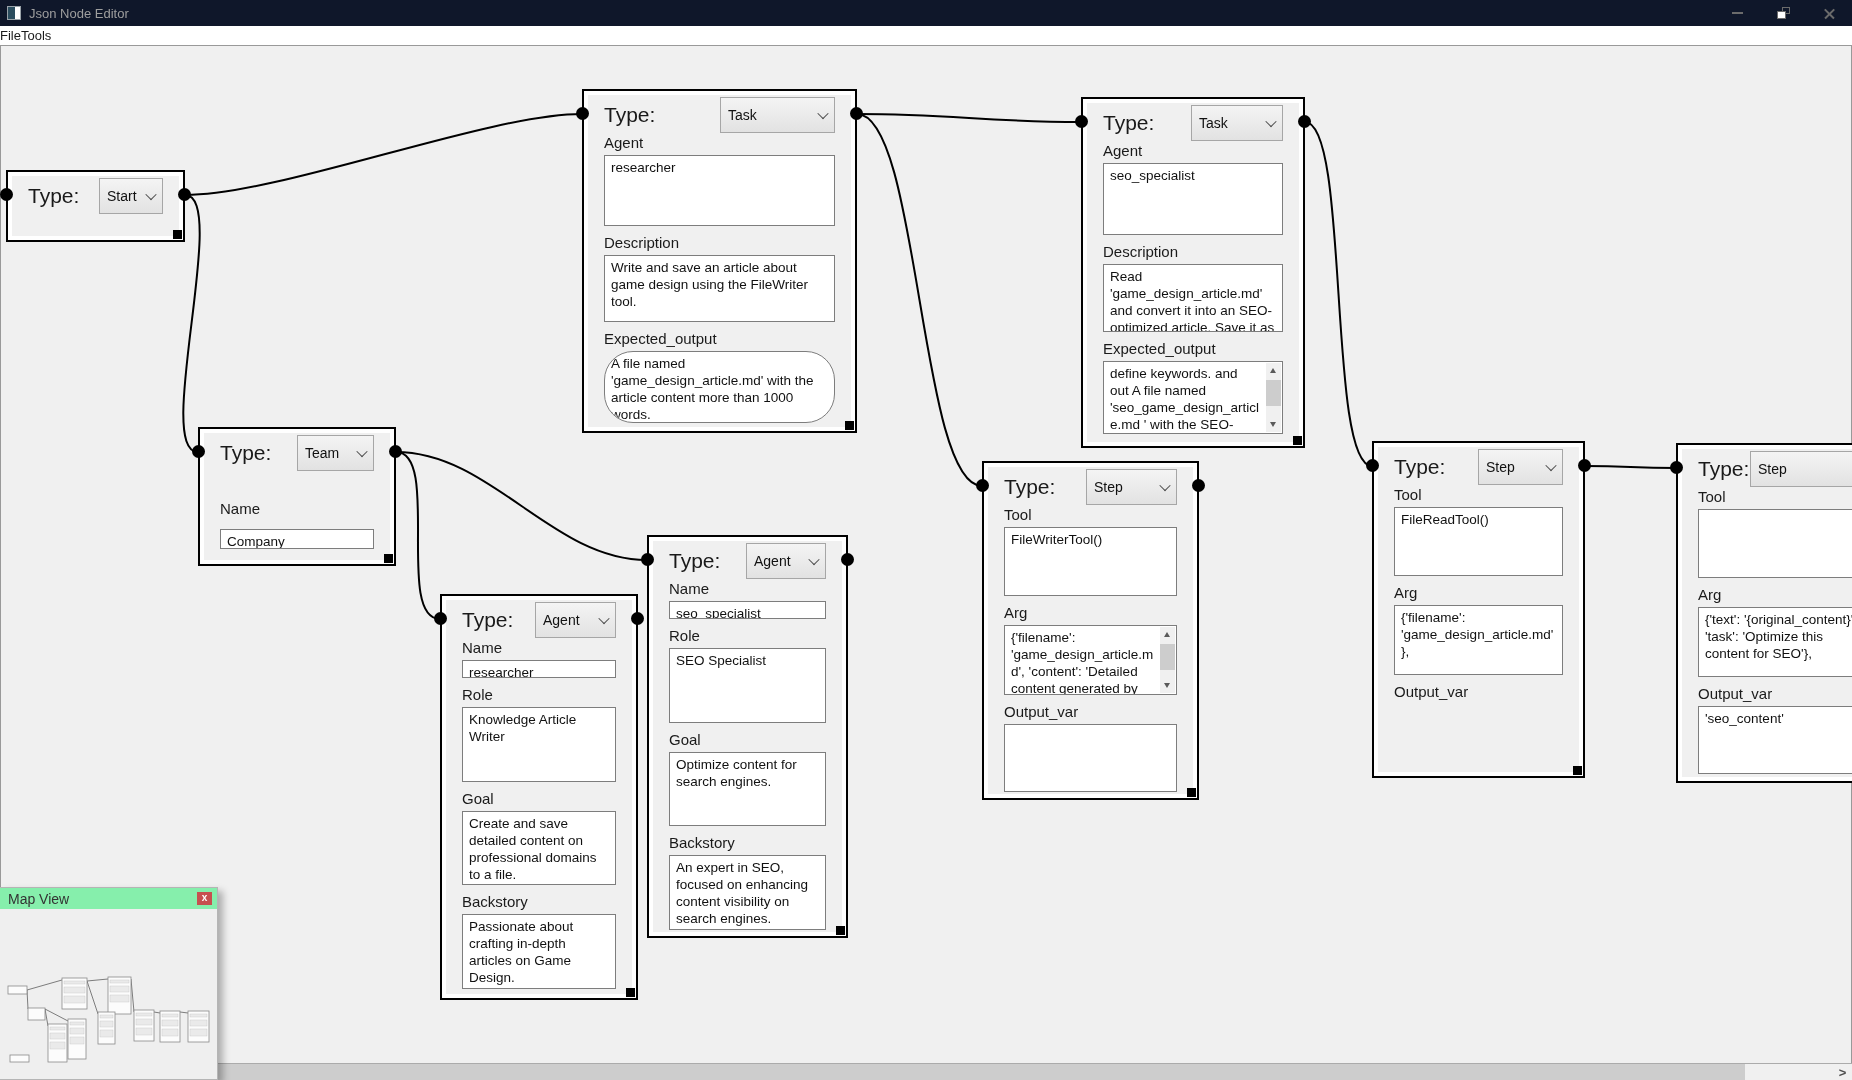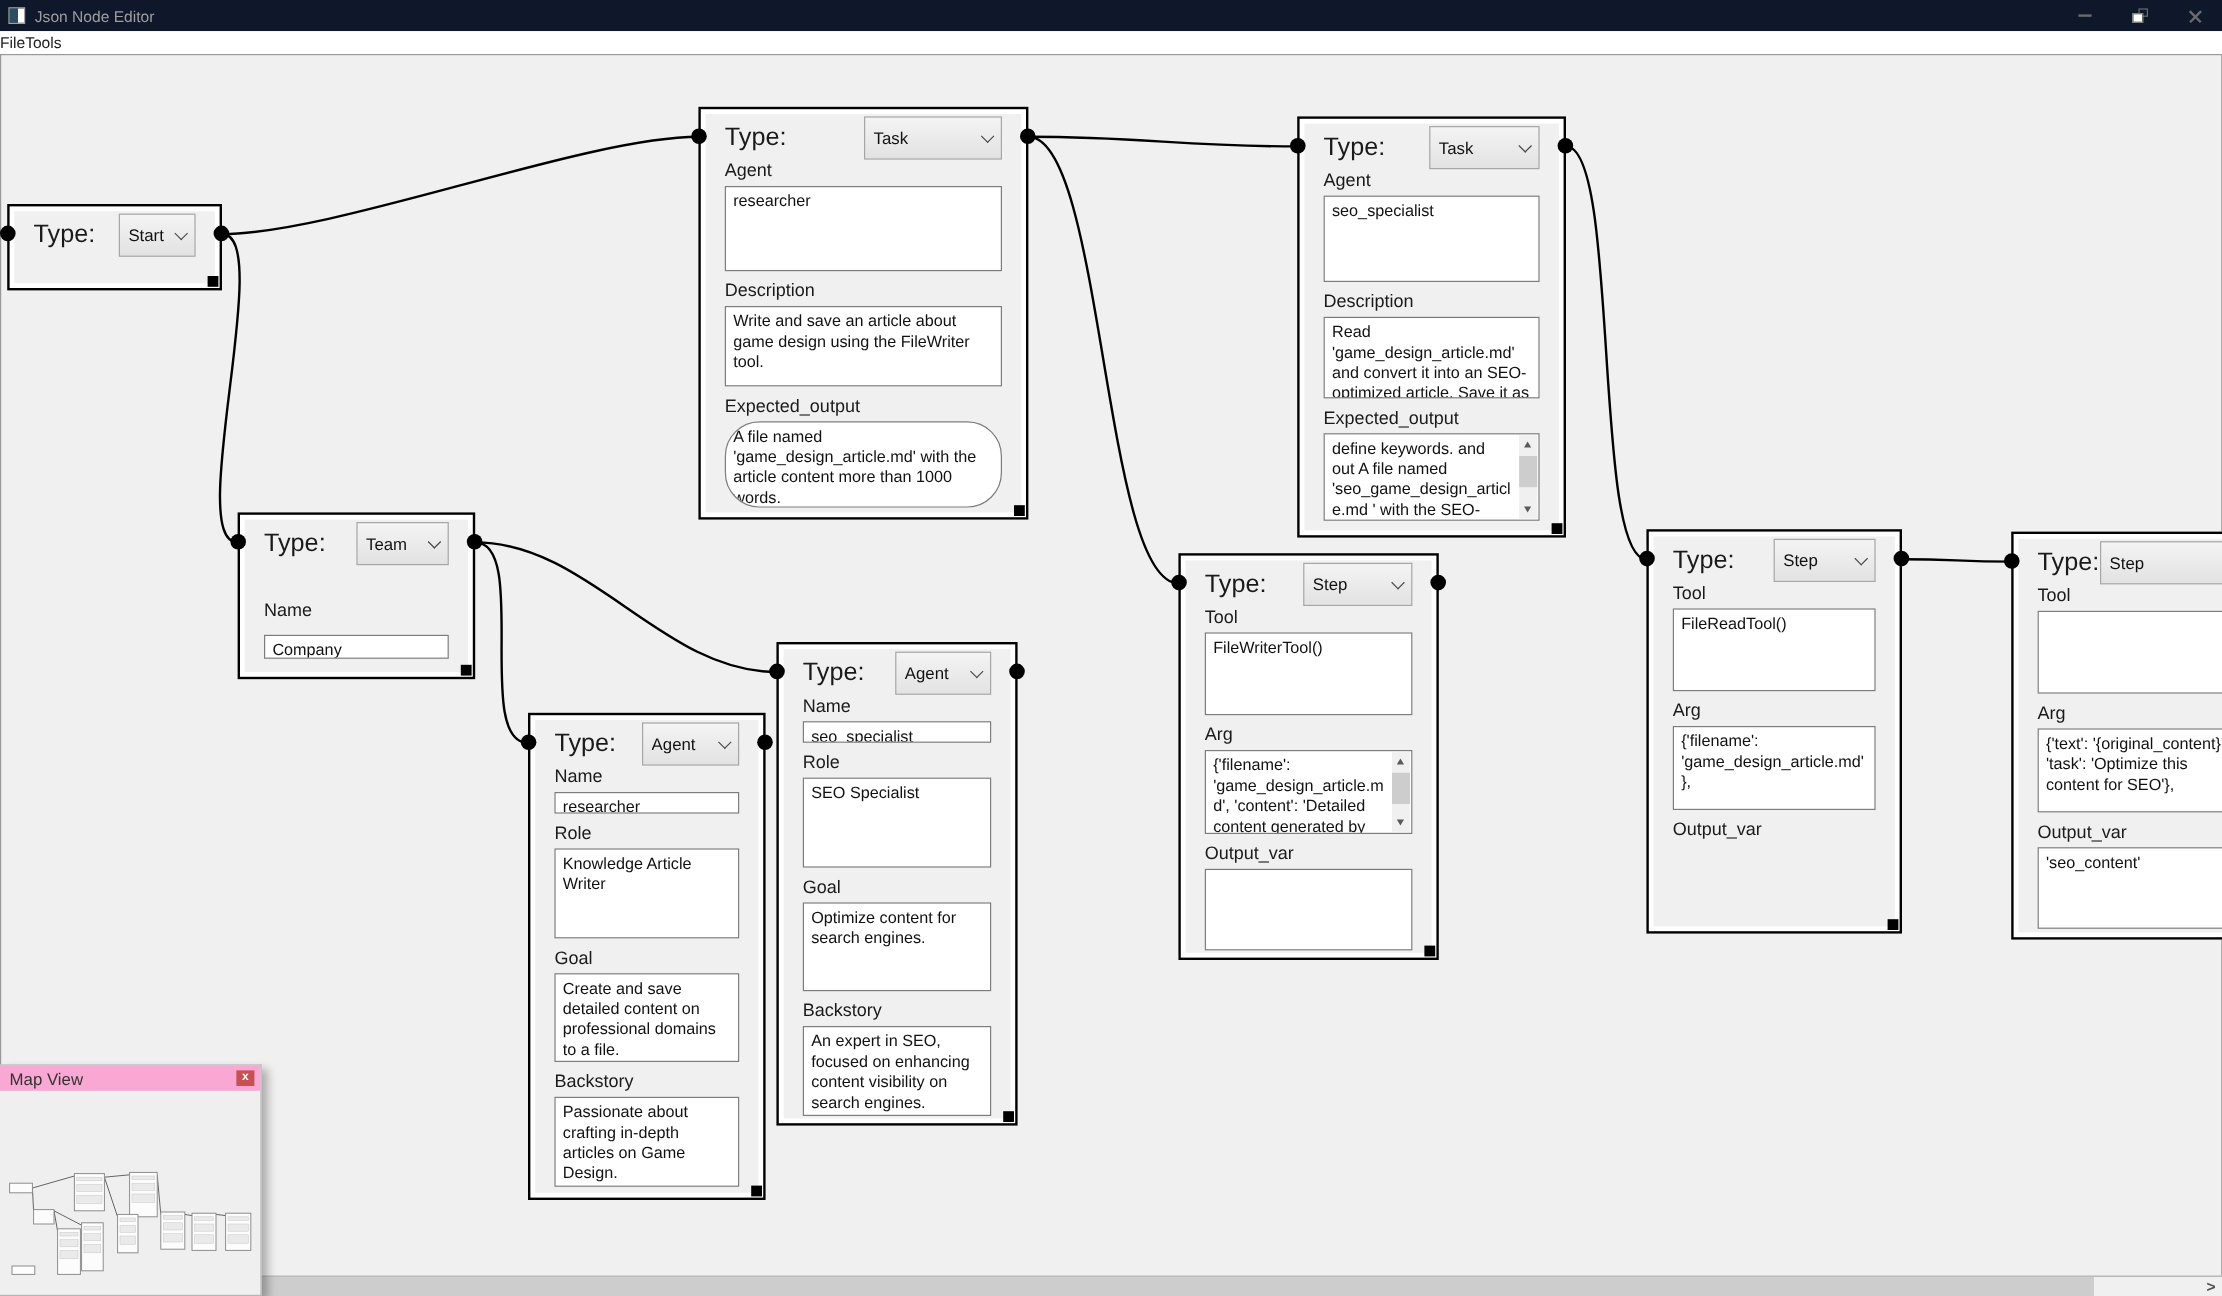--- a/index.html
+++ b/index.html
@@ -55,21 +55,21 @@
   .sthumb{position:absolute;left:0;right:0;top:2px;height:26px;background:#cdcdcd;}
   .port{position:absolute;width:13px;height:13px;border-radius:50%;background:#000;top:16px;z-index:3;}
   .port-l{left:-8px;}
   .port-r{right:-8px;}
   .resize-handle{position:absolute;right:1px;bottom:1px;width:9px;height:9px;background:#000;}
 
   
   #map-panel{position:absolute;left:0;top:887px;width:218px;bottom:0;background:#efefef;
              border:1px solid #b5b5b5;border-left:none;box-sizing:border-box;
              box-shadow:5px 4px 7px rgba(0,0,0,.28);z-index:5;}
-  .map-header{height:21px;background:#f9a8d4;display:flex;align-items:center;justify-content:space-between;padding:0 5px 0 8px;}
+  .map-header{height:21px;background:#86efac;display:flex;align-items:center;justify-content:space-between;padding:0 5px 0 8px;}
   .map-title{font-size:14px;color:#333;}
   .map-close{width:15px;height:13px;background:#c75050;color:#fff;font-size:10px;line-height:12px;
              text-align:center;font-weight:bold;}
   #minimap{display:block;}
 
   
   #hscroll{position:absolute;left:0;right:0;bottom:0;height:17px;background:#f0f0f0;
            border-top:1px solid #ababab;box-sizing:border-box;z-index:4;}
   .hthumb{position:absolute;left:0;top:0;bottom:0;width:1745px;background:#cdcdcd;}
   .hsarrow{position:absolute;right:1px;top:0;bottom:0;width:17px;display:flex;align-items:center;

